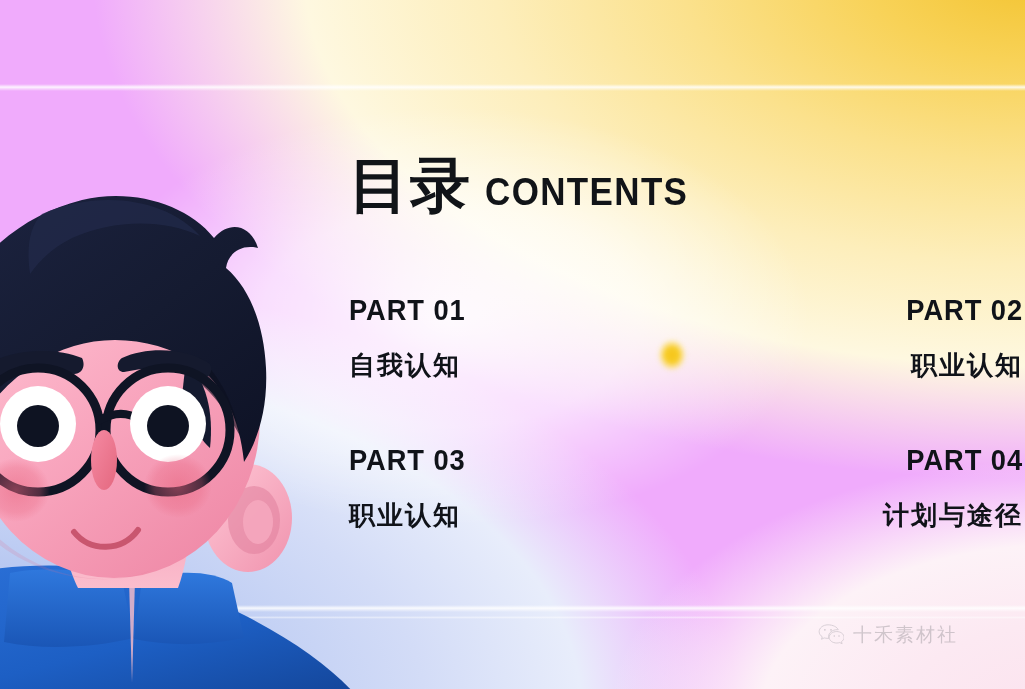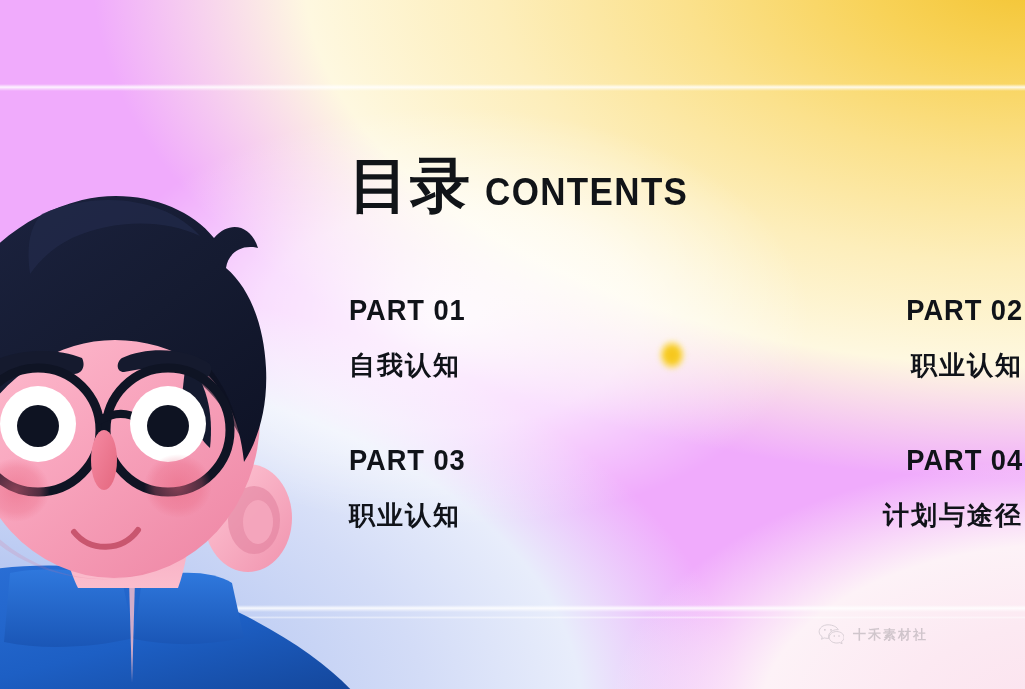--- a/index.html
+++ b/index.html
@@ -117,21 +117,21 @@
 
   
   .watermark{
     position:absolute; left:818px; top:622px;
     display:flex; align-items:center; gap:9px;
     opacity:.30;
   }
   .wm-icon{ width:26px; height:24px; display:block; }
   .wm-text{
     font-family:"DejaVu Sans", sans-serif;
-    font-size:13px; font-weight:700; color:#6b6b70;
+    font-size:19px; font-weight:400; color:#6b6b70;
     letter-spacing:2px; line-height:1;
   }
 </style>
 </head>
 <body>
 
 <div id="slide">
 
   <div class="bg-base"></div>
   <div class="bg-yellow"></div>

